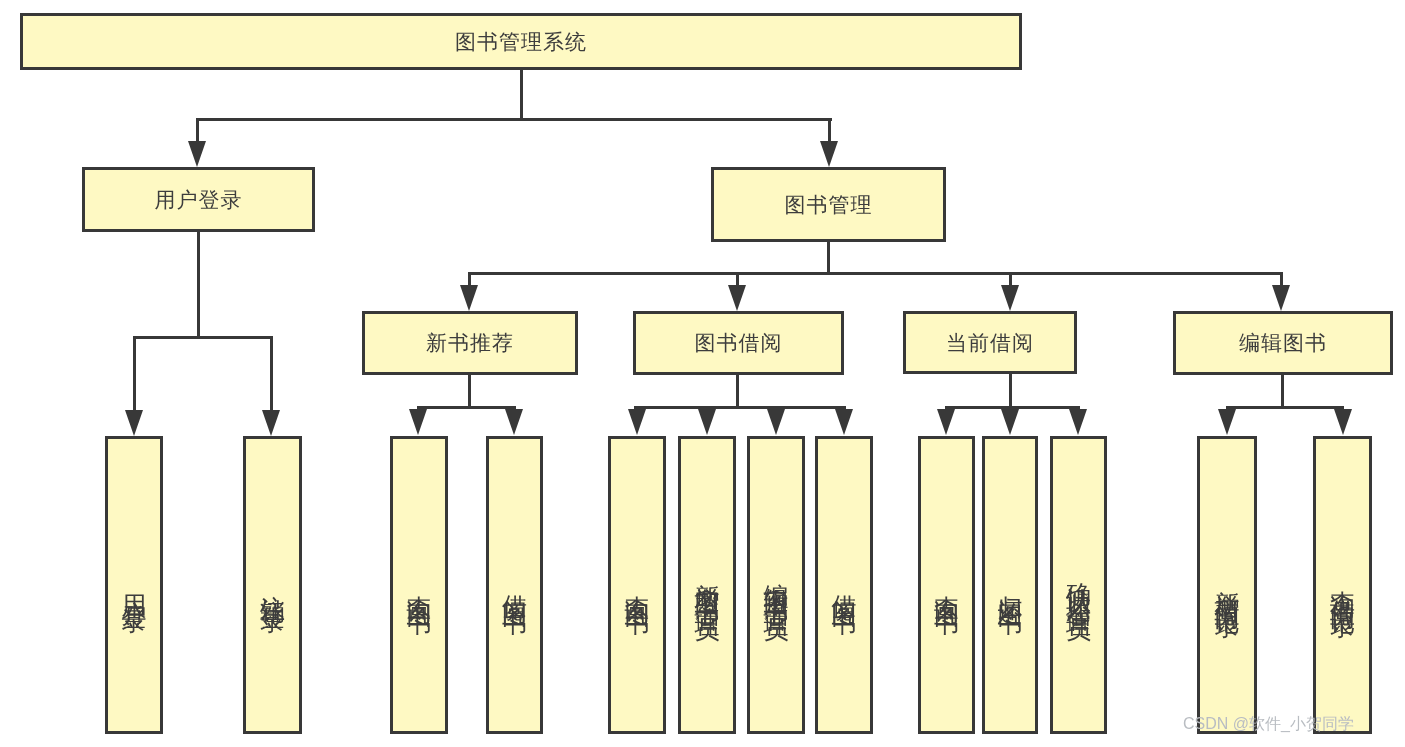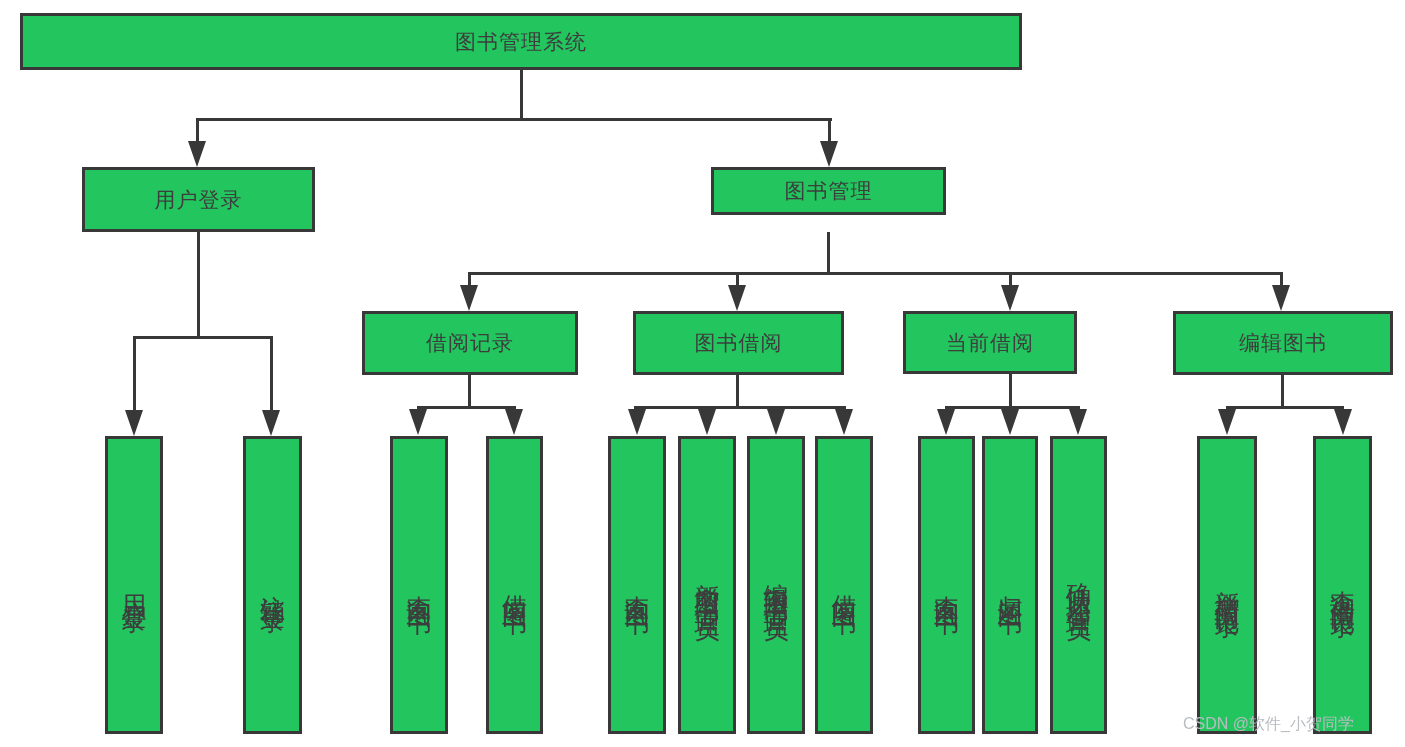--- a/index.html
+++ b/index.html
@@ -6,21 +6,21 @@
   #canvas {
     position:relative;
     width:1405px; height:747px;
     background:#ffffff;
     font-family:"Liberation Sans","DejaVu Sans",sans-serif;
     overflow:hidden;
   }
   .box {
     position:absolute;
     box-sizing:border-box;
-    background:#22c55e;
+    background:#fef9c3;
     border:3px solid #383838;
     display:flex; align-items:center; justify-content:center;
     color:#3d3d3d;
     font-size:21px;
     letter-spacing:1px;
     z-index:2;
   }
   .leaf {
     font-size:25px;
     letter-spacing:0;
@@ -36,21 +36,21 @@
   .vl { position:absolute; width:3px;  background:#383838; z-index:1; }
   .arrow {
     position:absolute; width:0; height:0; z-index:1;
     border-left:9px solid transparent;
     border-right:9px solid transparent;
     border-top:26px solid #383838;
   }
   
   #root          { left:20px;   top:13px;  width:1002px; height:57px; }
   #user-login    { left:82px;   top:167px; width:233px;  height:65px; }
-  #book-mgmt     { left:711px;  top:167px; width:235px;  height:48px; }
+  #book-mgmt     { left:711px;  top:167px; width:235px;  height:75px; }
   #new-book      { left:362px;  top:311px; width:216px;  height:64px; }
   #book-borrow   { left:633px;  top:311px; width:211px;  height:64px; }
   #current-borrow{ left:903px;  top:311px; width:174px;  height:63px; }
   #borrow-records{ left:1173px; top:311px; width:220px;  height:64px; }
   .leaf { top:436px; height:298px; }
   #lf-user-login { left:105px;  width:58px; }
   #lf-logout     { left:243px;  width:59px; }
   #lf-nb-query   { left:390px;  width:58px; }
   #lf-nb-borrow  { left:486px;  width:57px; }
   #lf-bb-query   { left:608px;  width:58px; }
@@ -78,21 +78,21 @@
   </div>
 
   <div class="box" id="user-login">
     <span>用户登录</span>
   </div>
   <div class="box" id="book-mgmt">
     <span>图书管理</span>
   </div>
 
   <div class="box" id="new-book">
-    <span>借阅记录</span>
+    <span>新书推荐</span>
   </div>
   <div class="box" id="book-borrow">
     <span>图书借阅</span>
   </div>
   <div class="box" id="current-borrow">
     <span>当前借阅</span>
   </div>
   <div class="box" id="borrow-records">
     <span>编辑图书</span>
   </div>

